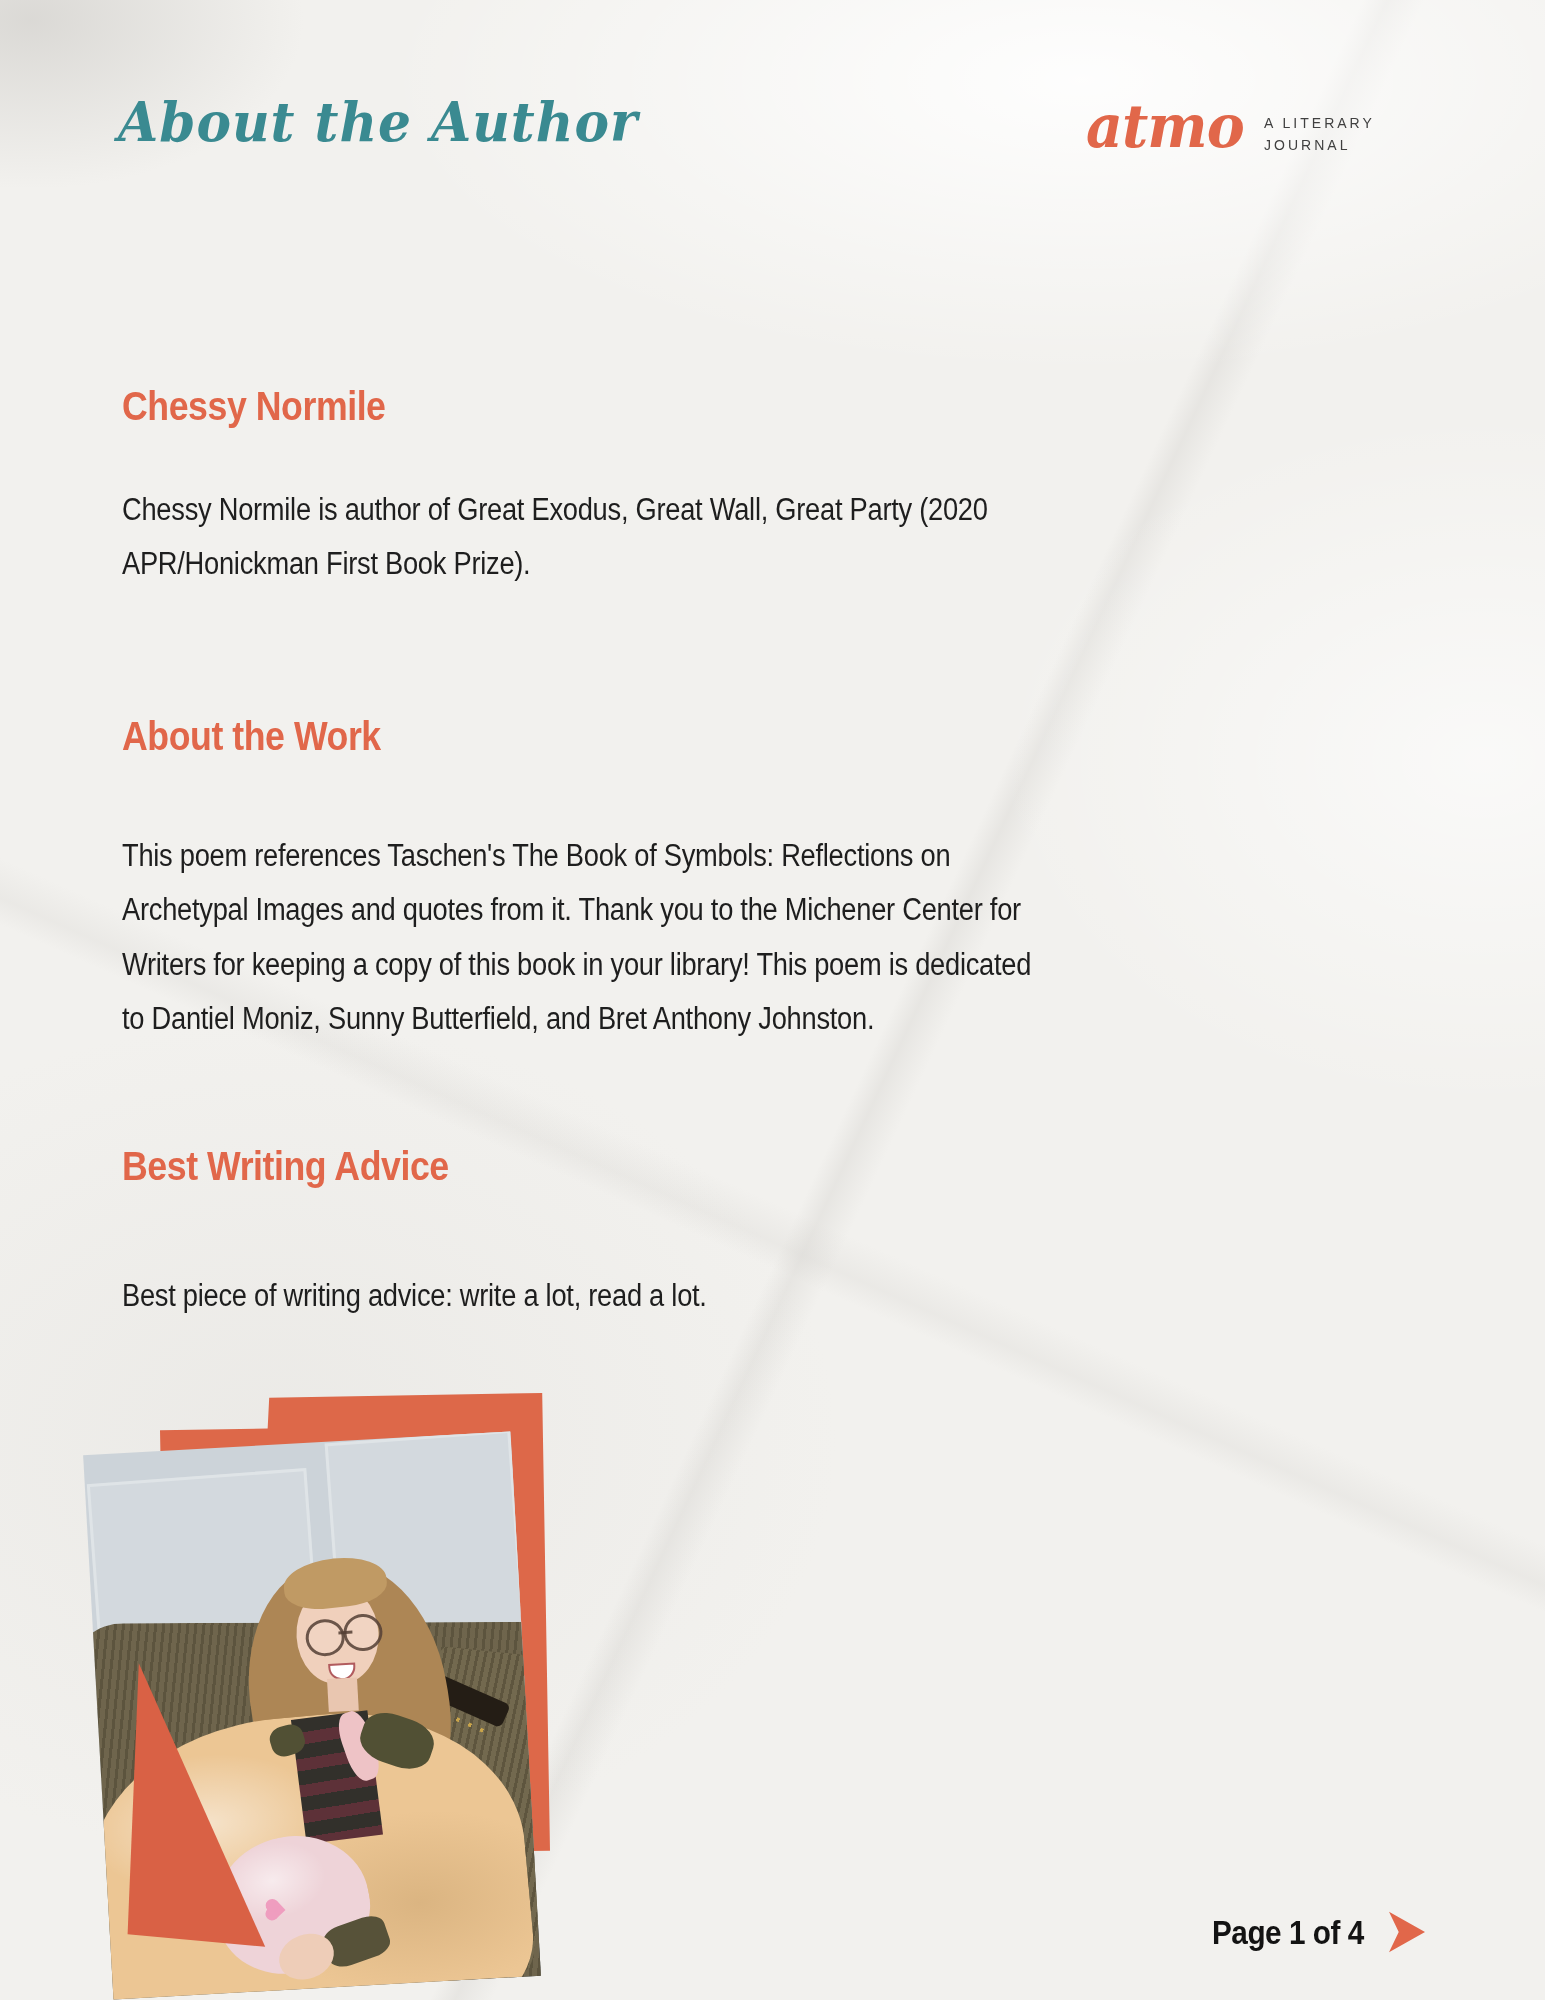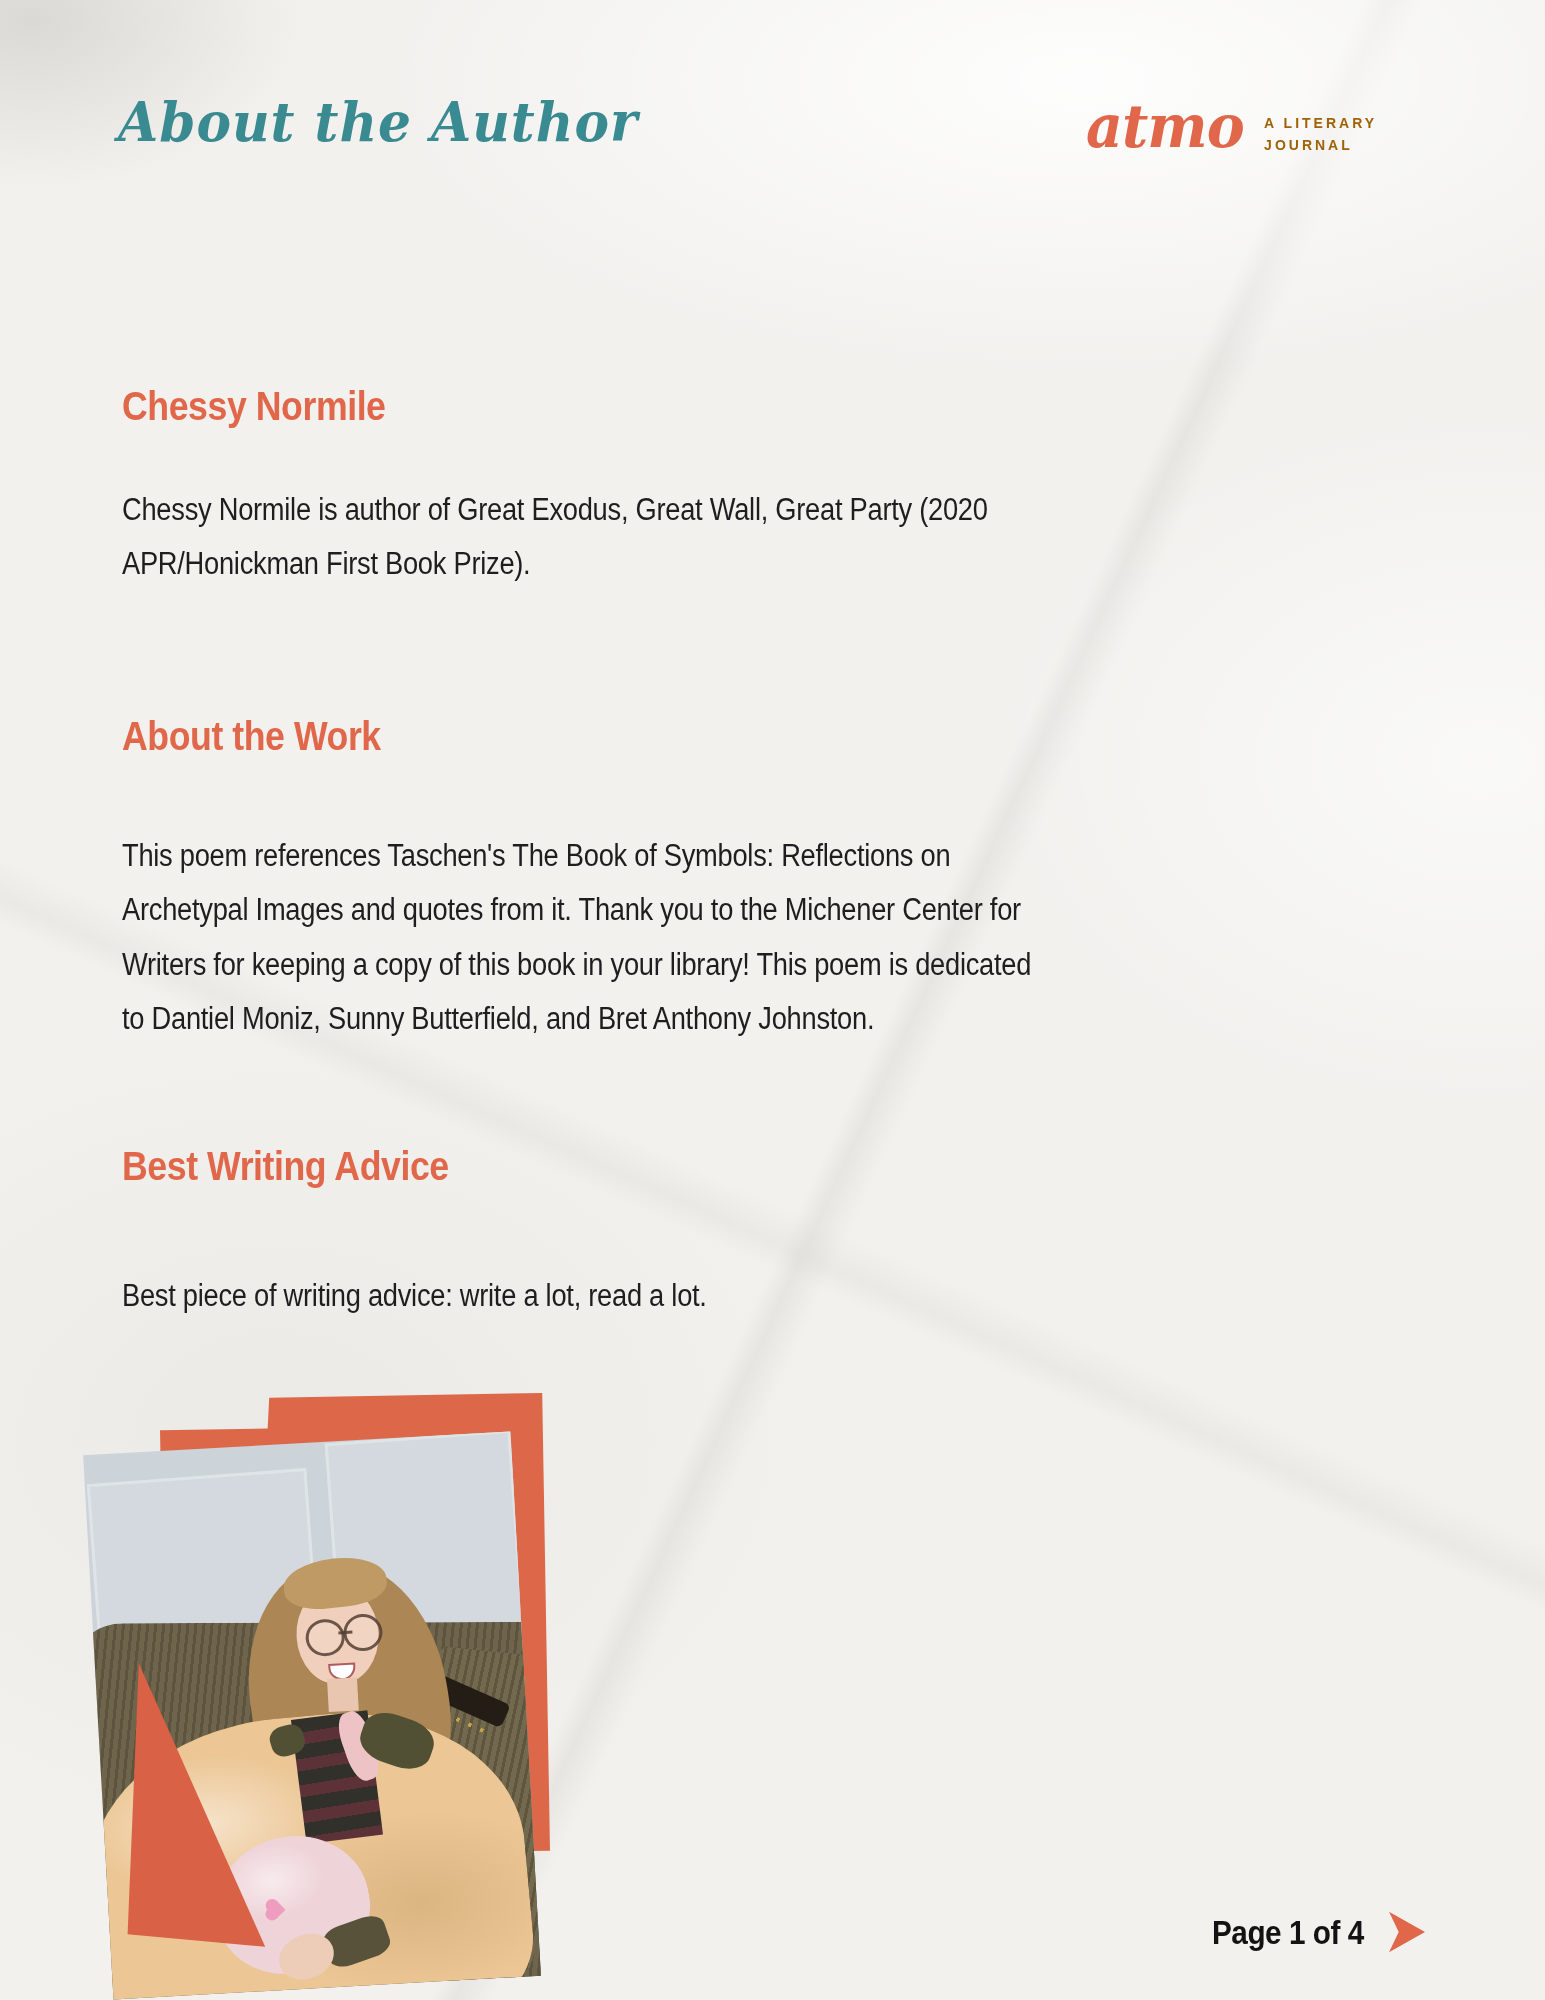--- a/index.html
+++ b/index.html
@@ -23,22 +23,22 @@
     font-family:"DejaVu Serif",serif;font-style:italic;font-weight:bold;
     font-size:54px;color:#3a8a91;letter-spacing:1px;
     transform:scaleX(.96);transform-origin:0 0;
   }
   .logo{left:1086px;top:96px;display:flex;align-items:flex-start;}
   .logo-wordmark{
     font-family:"DejaVu Serif",serif;font-style:italic;font-weight:bold;
     font-size:60px;line-height:1;color:#e1674a;letter-spacing:-1px;
     transform:scaleX(.95);transform-origin:0 0;
   }
-  .logo-tagline{margin-left:12px;margin-top:17px;color:#a16207;
-    font-weight:bold;font-size:14px;letter-spacing:3px;line-height:1.55;}
+  .logo-tagline{margin-left:12px;margin-top:17px;color:#404040;
+    font-weight:normal;font-size:14px;letter-spacing:3px;line-height:1.55;}
 
   
   .heading{
     left:122px;color:#e1674a;font-weight:bold;font-size:41px;letter-spacing:-.5px;
     transform:scaleX(.87);transform-origin:0 0;white-space:nowrap;
   }
   .para{
     left:122px;color:#1e1e1e;font-size:31px;line-height:1.75;letter-spacing:-.3px;
     transform:scaleX(.88);transform-origin:0 0;
   }

